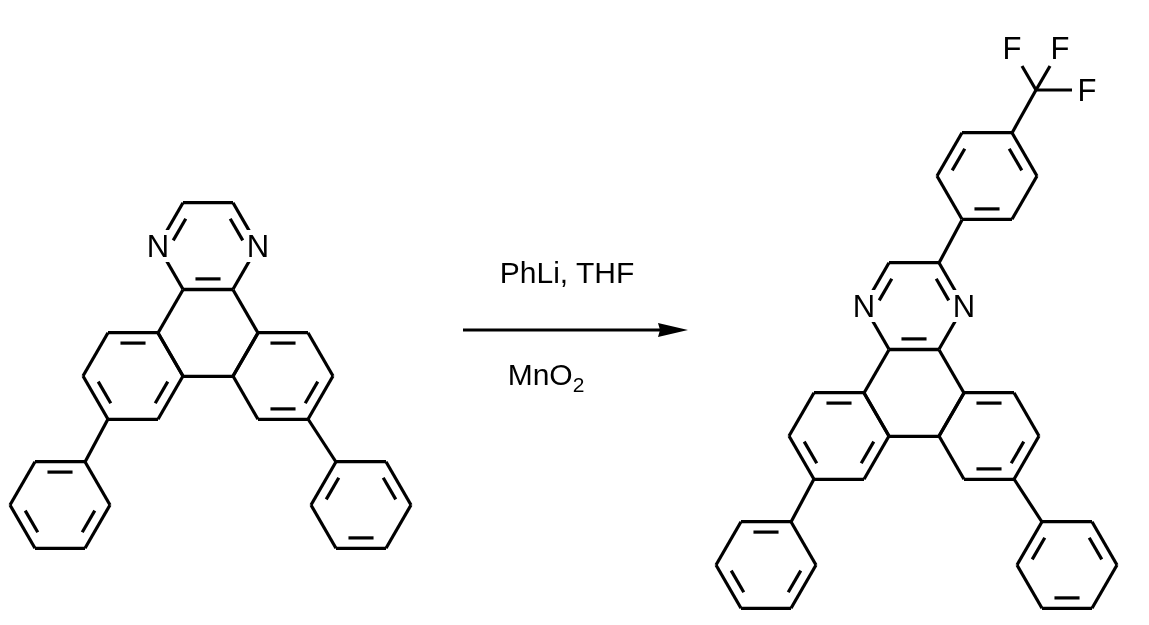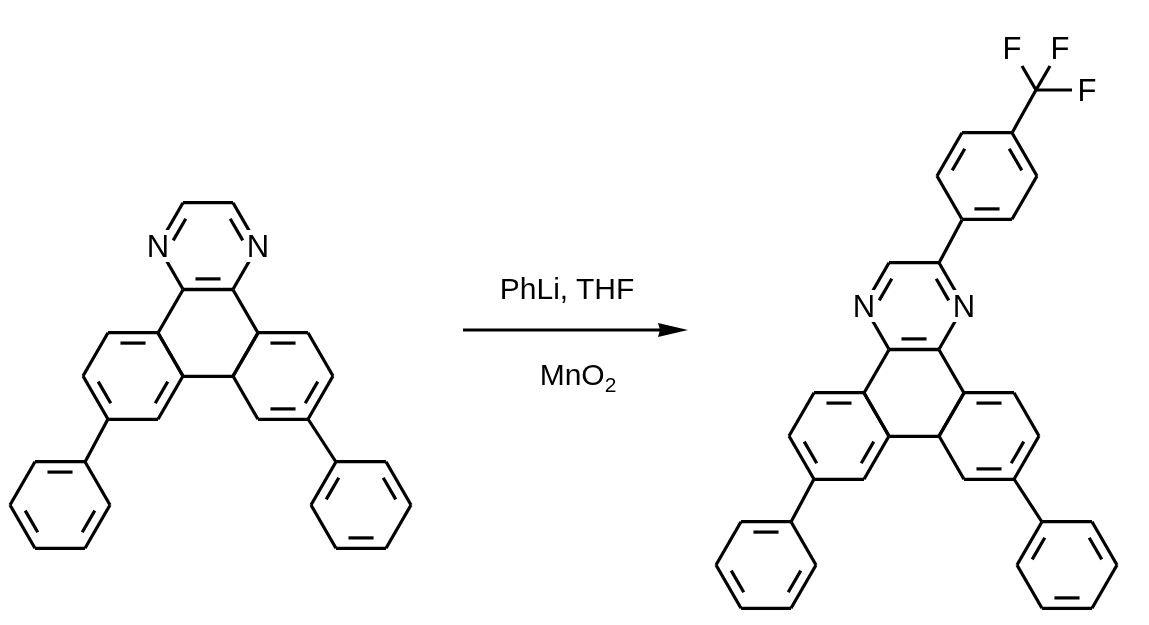--- a/index.html
+++ b/index.html
@@ -194,14 +194,14 @@
           <text x="1087" y="101" text-anchor="middle" class="atom-label">F</text>
         </g>
       </g>
     </g>
   <g>
     <line id="arrow-line" class="bond" x1="463" x2="662" y1="330" y2="330"></line>
     <polygon id="arrow-head" fill="#000" points="688,330 658,323 660,330 658,337"></polygon>
   </g>
 </svg>
 
-<div class="reagent" id="reagent-above" style="left: 567px; top: 272px;">PhLi, THF</div>
-<div class="reagent" id="reagent-below" style="left: 578px; top: 358px;"><span>MnO</span><sub>2</sub></div>
+<div class="reagent" id="reagent-above" style="left: 567px; top: 256px;">PhLi, THF</div>
+<div class="reagent" id="reagent-below" style="left: 546px; top: 358px;"><span>MnO</span><sub>2</sub></div>
 
 </body></html>

